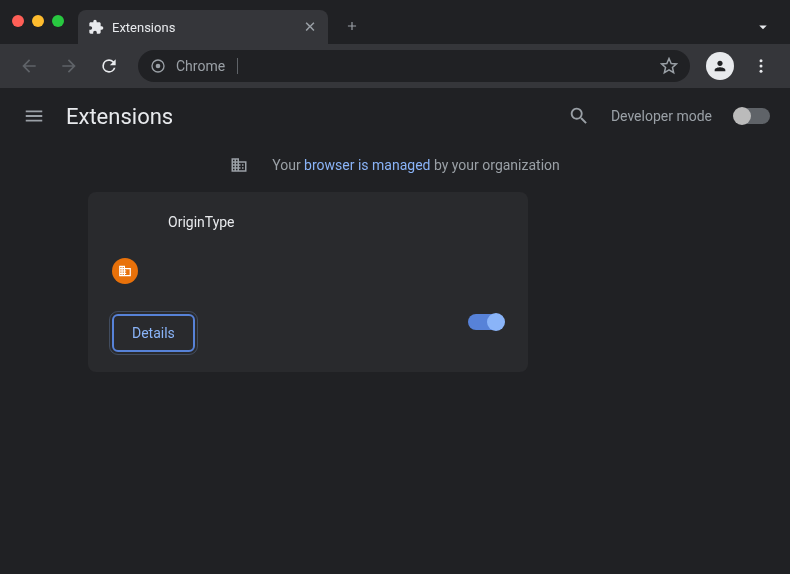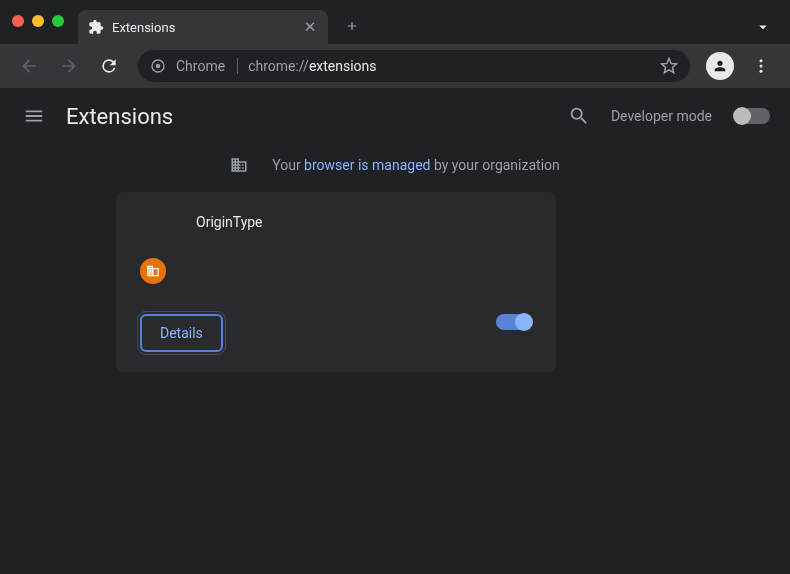--- a/index.html
+++ b/index.html
@@ -39,21 +39,21 @@
 .toggle { width:36px; height:16px; background:#5f6368; border-radius:8px; position:relative; cursor:pointer; }
 .toggle::after { content:""; width:18px; height:18px; border-radius:50%; background:#bbb; position:absolute; top:-1px; left:-1px; }
 .toggle.on { background:#5782d8; }
 .toggle.on::after { background:#8ab4f8; left:auto; right:-1px; }
 
 
 .banner { display:flex; align-items:center; justify-content:center; gap:24px; padding:12px 0 18px; color:#9aa0a6; font-size:14px; }
 .banner a { color:#8ab4f8; text-decoration:none; }
 
 
-.card-wrap { display:flex; justify-content:flex-start; padding-left:116px; }
+.card-wrap { display:flex; justify-content:flex-start; padding-left:88px; }
 .card { width:440px; height:180px; background:#292a2d; border-radius:8px; padding:20px 24px; position:relative; display:flex; flex-direction:column; }
 .card-header { display:flex; gap:20px; align-items:flex-start; }
 .ext-icon-placeholder { width:36px; height:36px; }
 .ext-name { color:#e8eaed; font-size:14px; margin-top:2px; }
 .managed-badge { width:26px; height:26px; background:#e8710a; border-radius:50%; display:flex; align-items:center; justify-content:center; margin-top:10px; }
 .card-footer { margin-top:auto; display:flex; align-items:flex-start; justify-content:space-between; }
 .details-btn { border:2px solid #5782d8; background:transparent; color:#8ab4f8; font-size:14px; padding:9px 18px; border-radius:6px; cursor:pointer; outline:1px solid rgba(138,180,248,0.25); outline-offset:2px; }
 
 svg { display:block; }
 </style>
@@ -104,21 +104,20 @@
       </svg>
   </div>
   <div class="omnibox">
     <span>
       <svg width="16" height="16" viewBox="0 0 24 24" fill="#9aa0a6">
           <circle cx="12" cy="12" r="9" stroke="#9aa0a6" stroke-width="2" fill="none"></circle>
           <circle cx="12" cy="12" r="3.5"></circle>
         </svg>
     </span>
     <span class="omni-label">Chrome</span>
-    <span class="omni-url"><span>chrome://</span><span class="bold">extensions</span></span>
     <span class="star">
       <svg width="18" height="18" viewBox="0 0 24 24" fill="none" stroke="#9aa0a6" stroke-width="2">
           <path d="M12 17.3l-6.2 3.7 1.6-7L2 9.2l7.1-.6L12 2l2.9 6.6 7.1.6-5.4 4.8 1.6 7z"></path>
         </svg>
     </span>
   </div>
   <div class="profile-btn">
     <svg width="16" height="16" viewBox="0 0 24 24" fill="#202124">
         <path d="M12 12c2.2 0 4-1.8 4-4s-1.8-4-4-4-4 1.8-4 4 1.8 4 4 4zm0 2c-2.7 0-8 1.3-8 4v2h16v-2c0-2.7-5.3-4-8-4z"></path>
       </svg>

